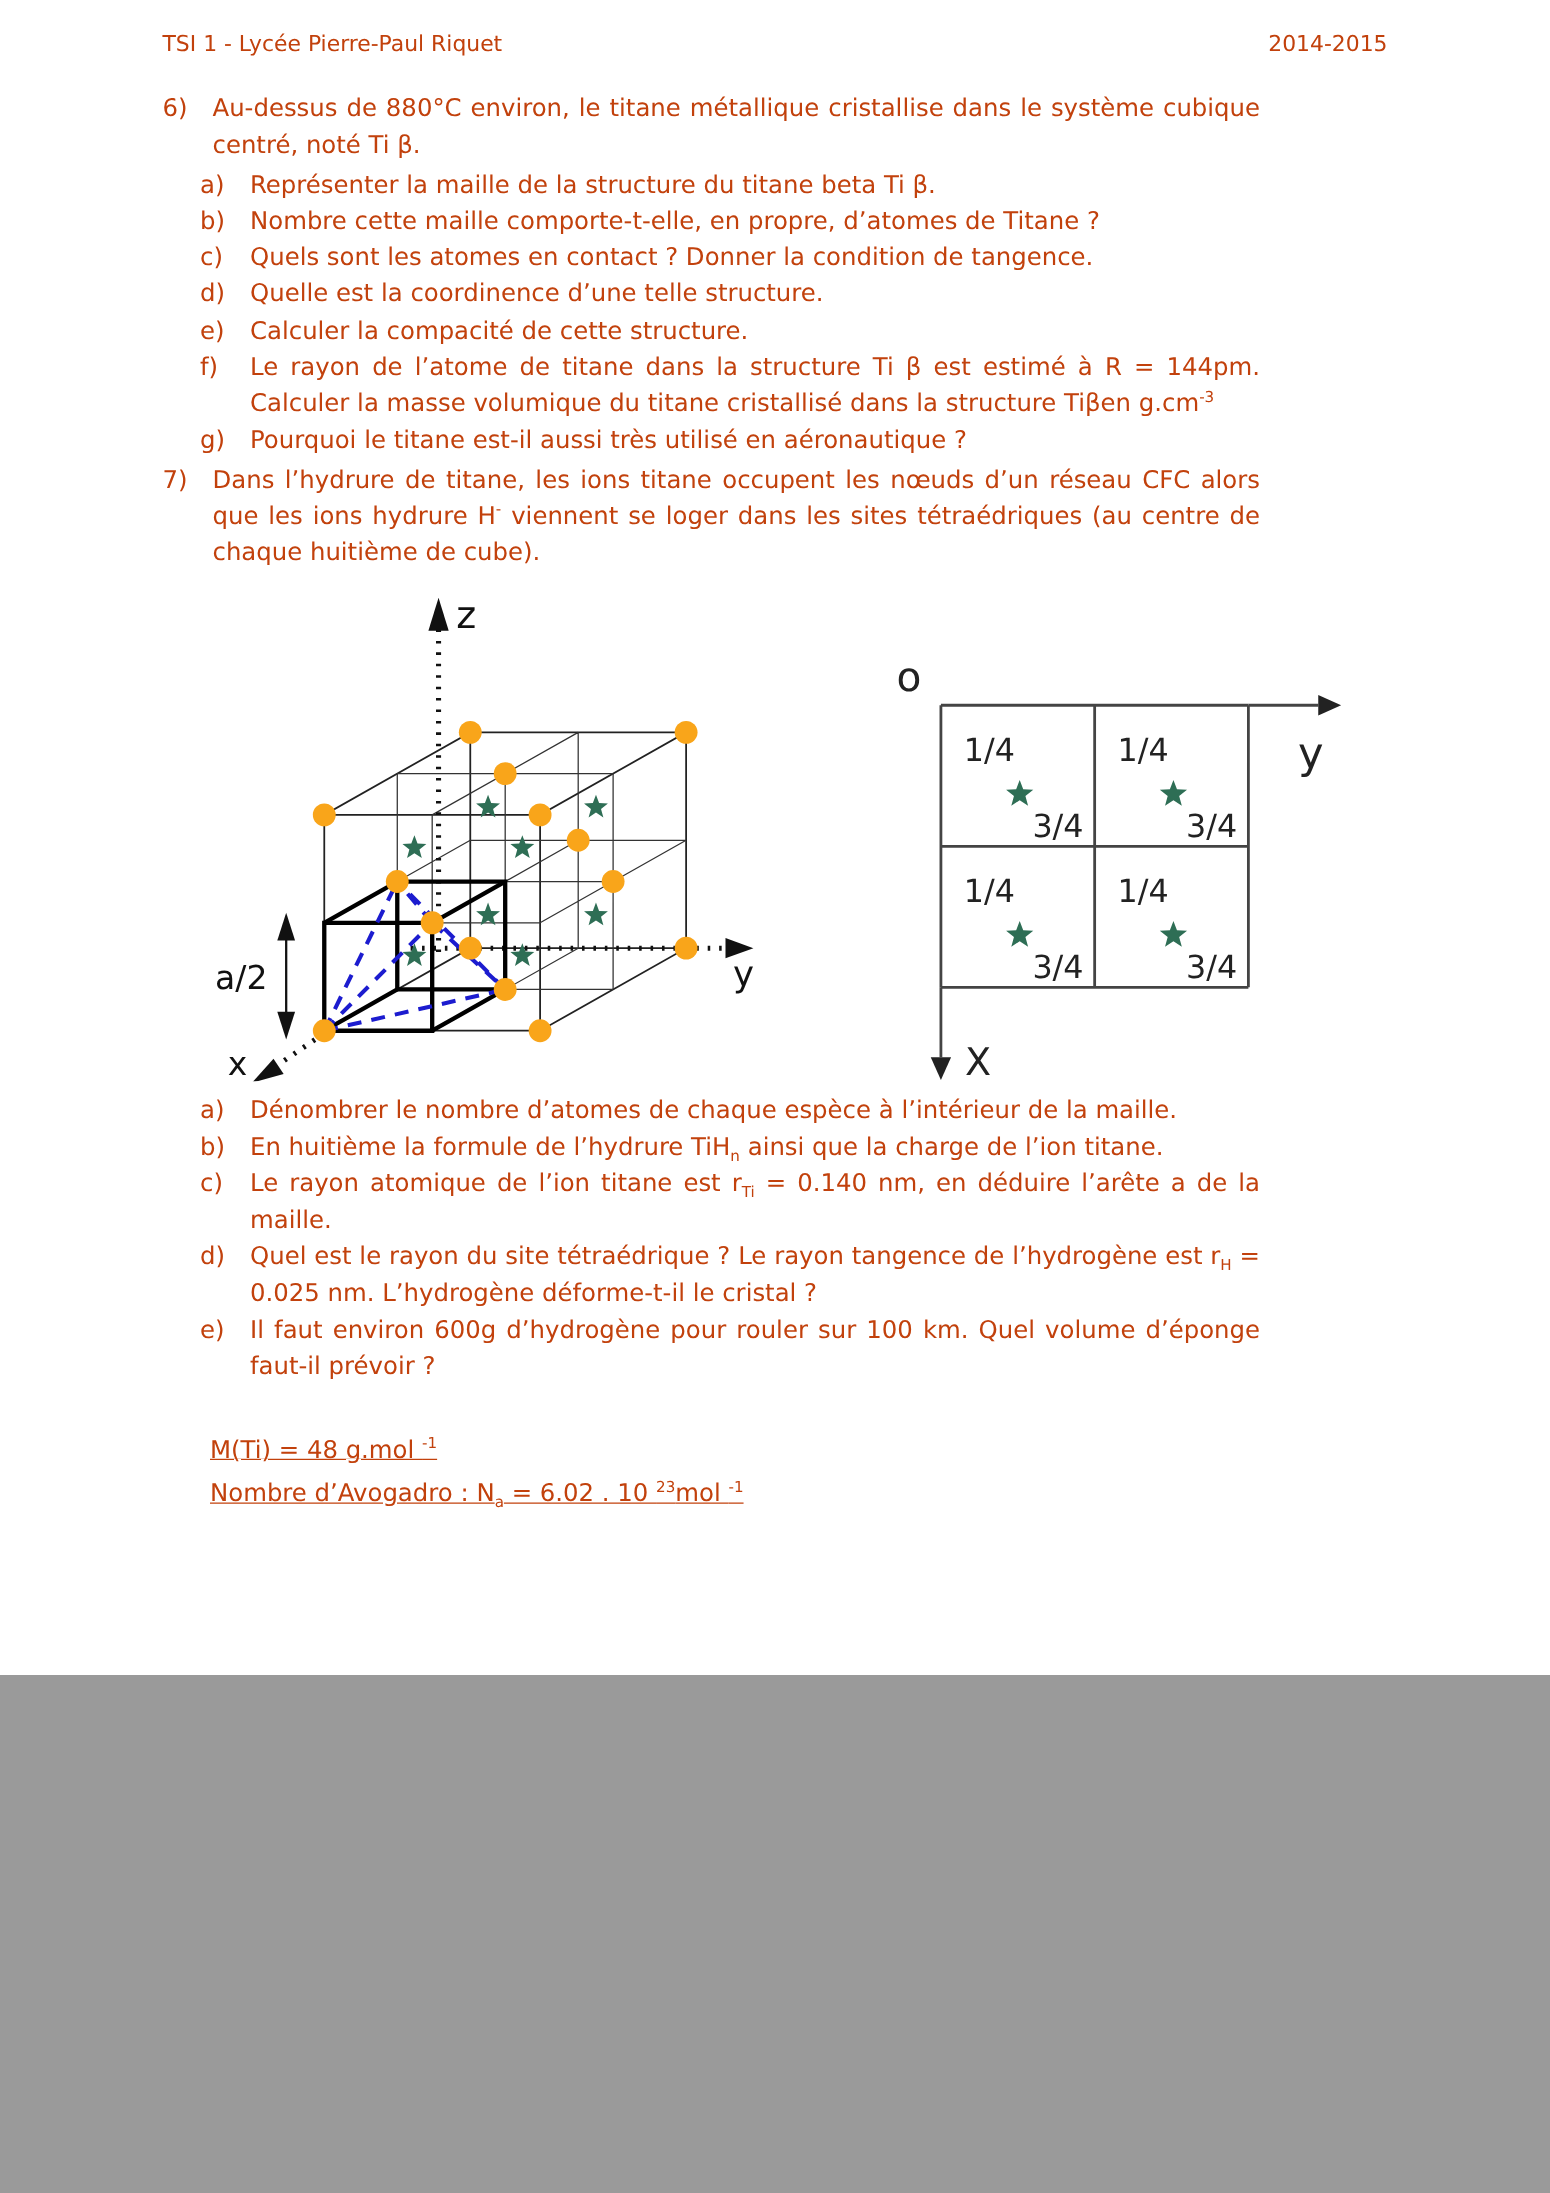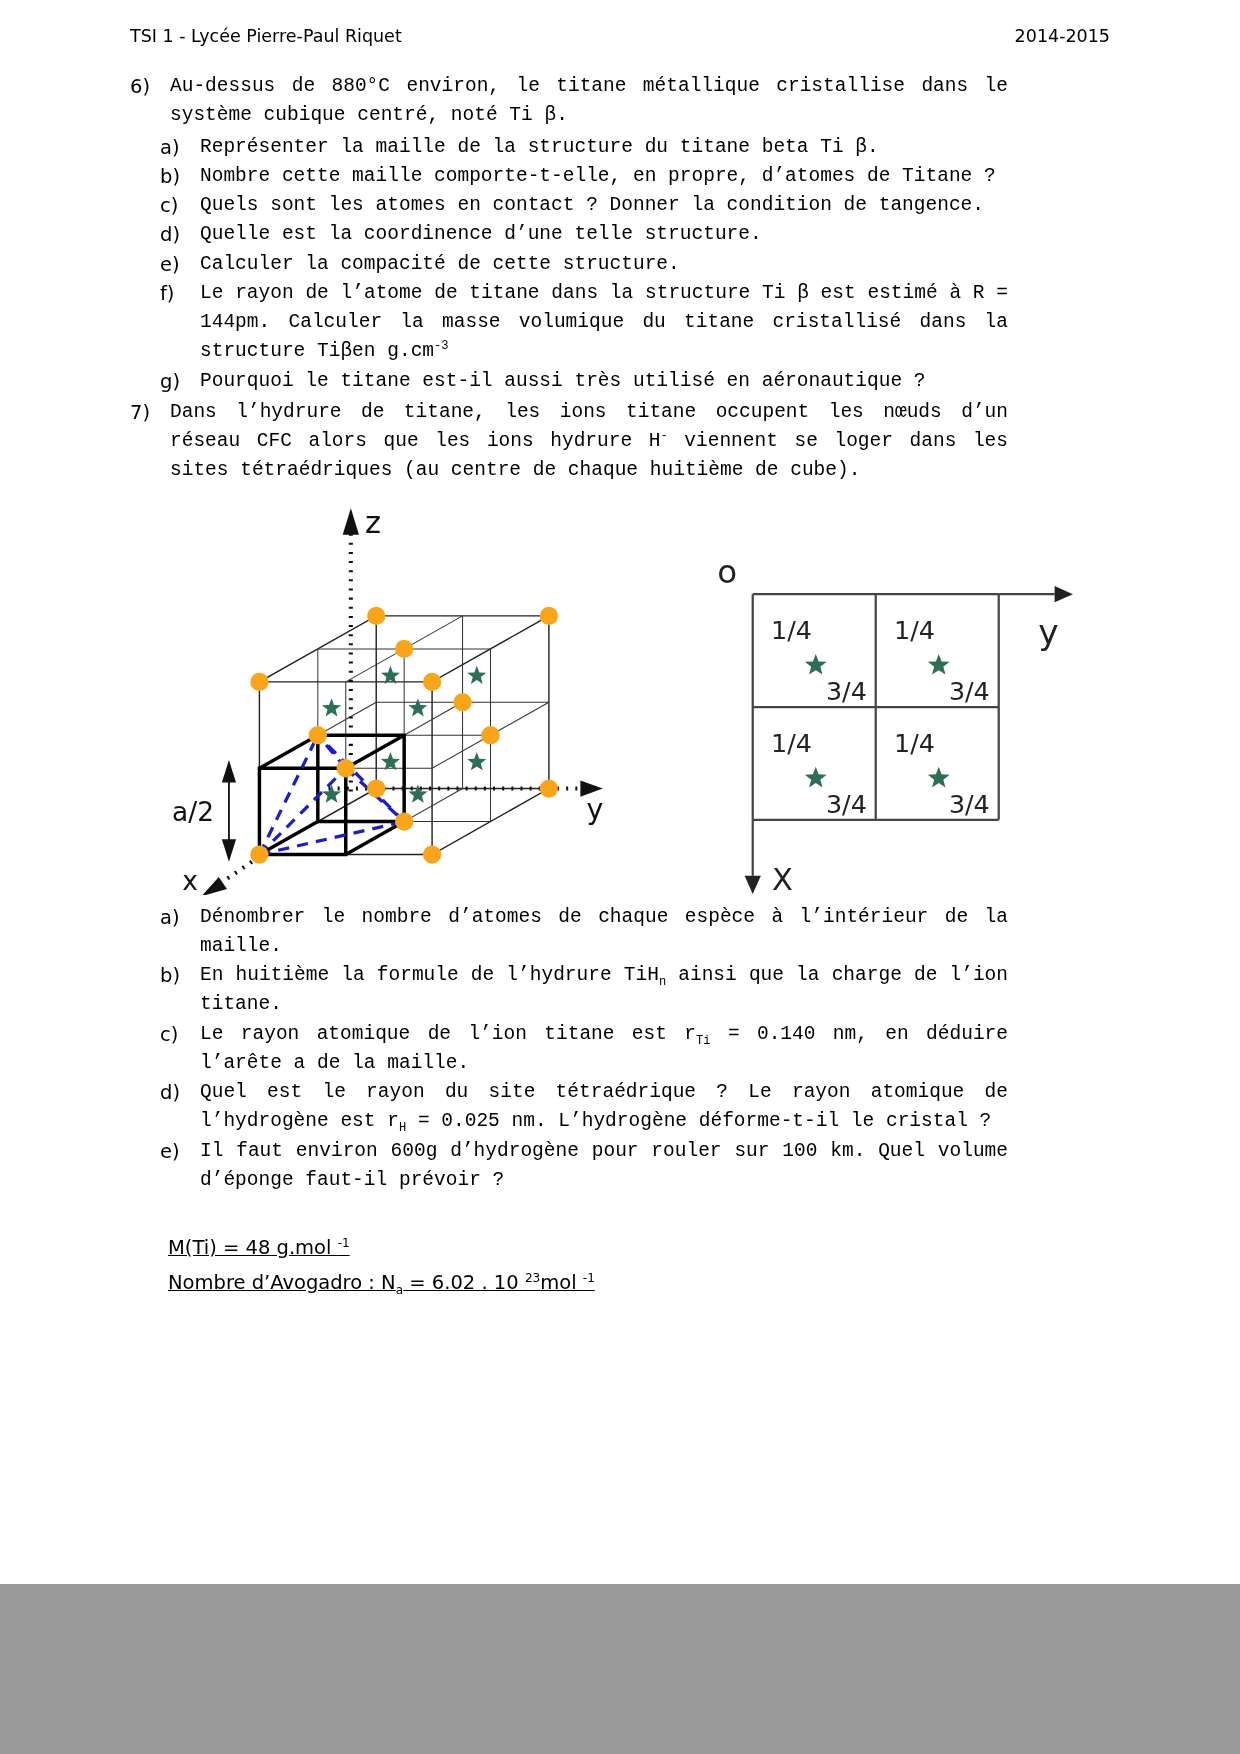--- a/index.html
+++ b/index.html
@@ -1,25 +1,25 @@
 <!DOCTYPE html>
 <html><head>
 <meta charset="utf-8">
 <style>
   html,body{margin:0;padding:0;background:#9a9a9a;}
-  .page{width:1240px;height:1584px;background:#ffffff;color:#000000;
+  .page{width:1240px;height:1340px;background:#ffffff;color:#c2410c;
         font-family:"DejaVu Sans",sans-serif;position:relative;box-sizing:border-box;
         overflow:hidden;margin:0 auto;}
   .header{display:flex;justify-content:space-between;padding:26px 130px 0 130px;
           font-size:17.5px;}
   .content{padding:24px 232px 0 130px;font-size:19.5px;line-height:1.5;}
   .qrow{display:grid;grid-template-columns:40px 1fr;margin-top:2px;}
   .sublist{margin-left:30px;margin-top:2px;}
   .li{display:grid;grid-template-columns:40px 1fr;}
-  .txt{text-align:justify;font-family:Liberation Mono, monospace;}
+  .txt{text-align:justify;}
   sup{font-size:0.62em;line-height:0;}
   sub{font-size:0.62em;line-height:0;}
   .figs{display:flex;align-items:flex-start;margin:8px 0 2px 38px;}
   .fig3d{width:452px;flex:0 0 auto;}
   .figproj{width:432px;flex:0 0 auto;margin-left:26px;margin-top:26px;}
   .consts{margin:36px 0 0 38px;line-height:1.78;text-decoration:underline;}
   svg text{font-family:"DejaVu Sans",sans-serif;}
 </style>
 </head>
 <body>
@@ -204,21 +204,21 @@
       <div class="li">
         <span>b)</span>
         <span class="txt"><span>En huitième la formule de l’hydrure TiH</span><sub>n</sub><span> ainsi que la charge de l’ion titane.</span></span>
       </div>
       <div class="li">
         <span>c)</span>
         <span class="txt"><span>Le rayon atomique de l’ion titane est r</span><sub>Ti</sub><span> = 0.140 nm, en déduire l’arête a de la maille.</span></span>
       </div>
       <div class="li">
         <span>d)</span>
-        <span class="txt"><span>Quel est le rayon du site tétraédrique ? Le rayon atomique de l’hydrogène est r</span><sub>H</sub><span> = 0.025 nm. L’hydrogène déforme-t-il le cristal ?</span></span>
+        <span class="txt"><span>Quel est le rayon du site tétraédrique ? Le rayon tangence de l’hydrogène est r</span><sub>H</sub><span> = 0.025 nm. L’hydrogène déforme-t-il le cristal ?</span></span>
       </div>
       <div class="li">
         <span>e)</span>
         <span class="txt">Il faut environ 600g d’hydrogène pour rouler sur 100 km. Quel volume d’éponge faut-il prévoir ?</span>
       </div>
     </div>
 
     <div class="consts">
       <div><span>M(Ti) = 48 g.mol </span><sup>-1</sup></div>
       <div><span>Nombre d’Avogadro : N</span><sub>a</sub><span> = 6.02 . 10 </span><sup>23</sup><span>mol </span><sup>-1</sup></div>

